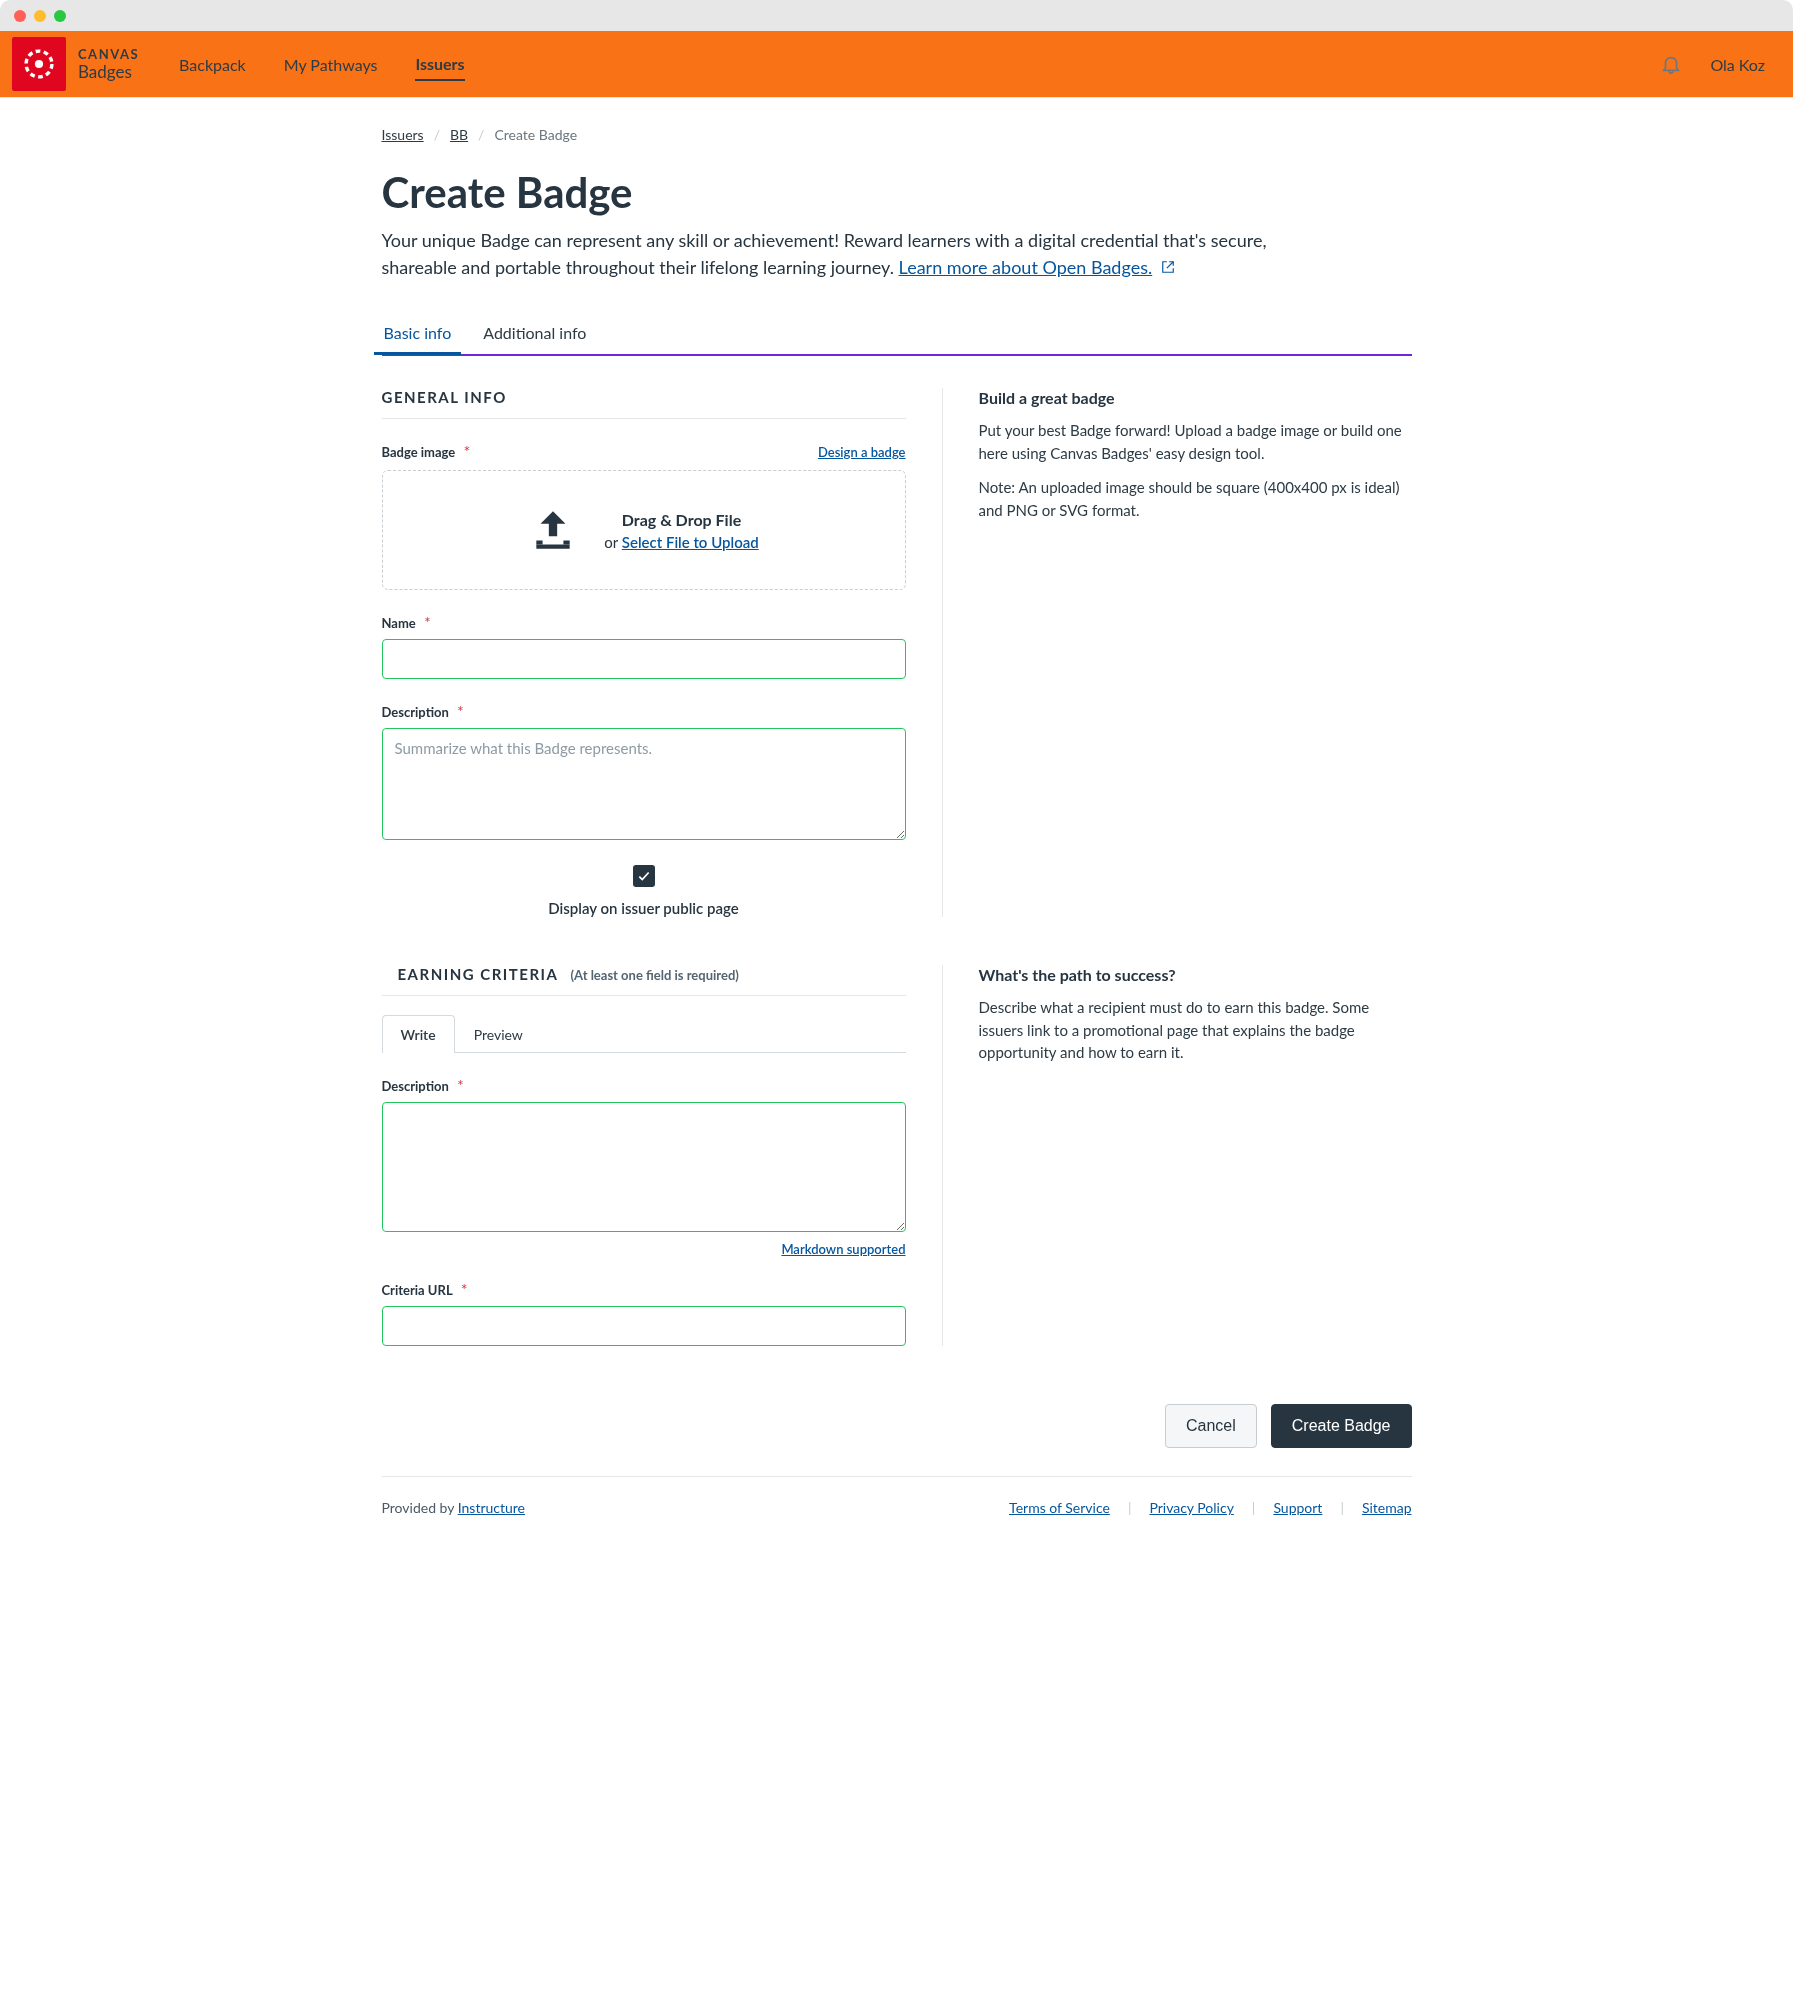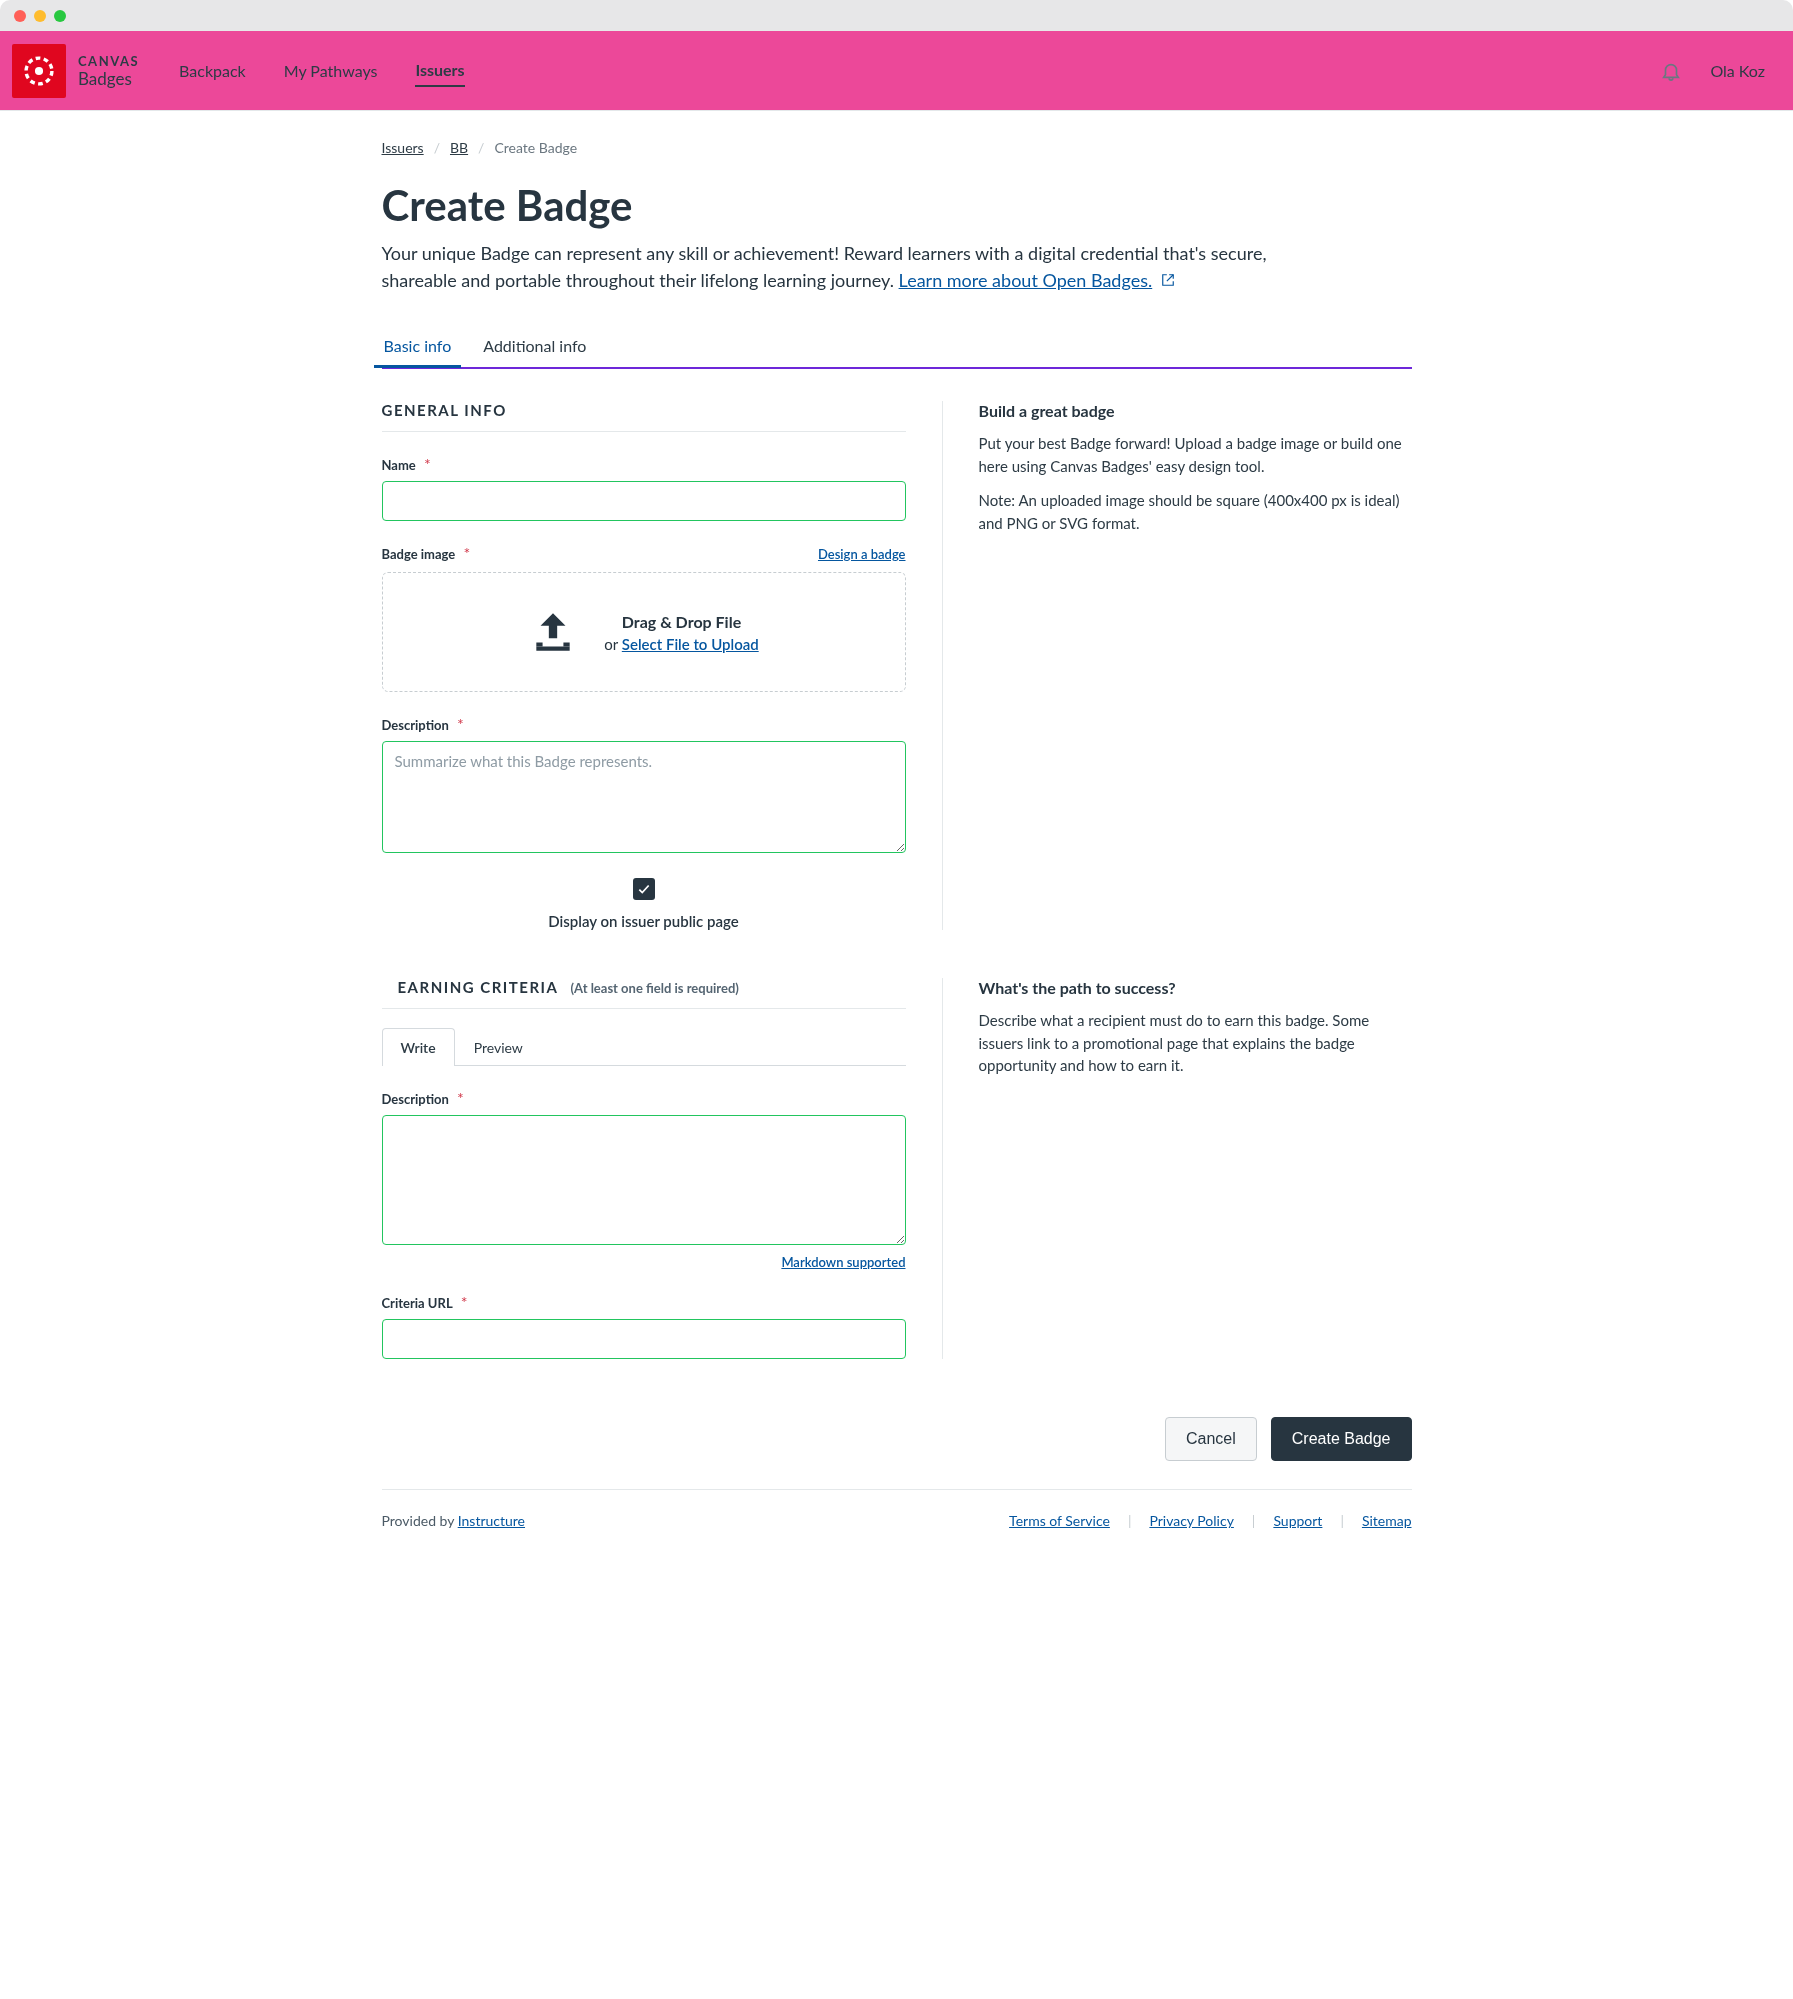--- a/index.html
+++ b/index.html
@@ -17,23 +17,23 @@
     gap: 8px;
     border-top-left-radius: 10px;
     border-top-right-radius: 10px;
   }
   .traffic-dot { width: 12px; height: 12px; border-radius: 50%; }
   .dot-red { background: #ff5f57; }
   .dot-yellow { background: #febc2e; }
   .dot-green { background: #28c840; }
 
   .topbar {
-    height: 80px;
+    height: 67px;
     border-bottom: 1px solid #e4e8ea;
-    background: #ec4899;
+    background: #f97316;
     display: flex;
     align-items: stretch;
   }
   .logo-block { display: flex; align-items: center; }
   .logo-sq {
     width: 54px; height: 54px;
     background: #e0061f;
     margin-left: 12px;
     margin-right: 12px;
     display: flex; align-items: center; justify-content: center;
@@ -220,50 +220,50 @@
   </div>
 
   <div class="two-col">
     <div class="col-left">
       <div class="section-title">General Info</div>
       <hr class="section-hr">
 
       <div class="field">
         <div class="field-header">
           <span>
-            <span class="label">Name</span>
-            <span class="req">*</span>
-          </span>
-        </div>
-        <input type="text" value="" style="">
-      </div>
-
-      <div class="field">
-        <div class="field-header">
-          <span>
             <span class="label">Badge image</span>
             <span class="req">*</span>
           </span>
           <a class="side-link">Design a badge</a>
         </div>
         <div class="drop-zone">
           <span class="upload-icon">
             <svg viewBox="0 0 24 24" fill="currentColor">
                 <path d="M12 3l6 6h-4v6h-4V9H6l6-6z"></path>
                 <path d="M4 19h16v2H4z"></path>
                 <path d="M4 17h3v2H4zM17 17h3v2h-3z"></path>
               </svg>
           </span>
           <div class="drop-text">
             <div class="line1">Drag &amp; Drop File</div>
             <div class="line2">
               <span>or </span><a>Select File to Upload</a>
             </div>
           </div>
         </div>
+      </div>
+
+      <div class="field">
+        <div class="field-header">
+          <span>
+            <span class="label">Name</span>
+            <span class="req">*</span>
+          </span>
+        </div>
+        <input type="text" value="" style="">
       </div>
 
       <div class="field">
         <div class="field-header">
           <span>
             <span class="label">Description</span>
             <span class="req">*</span>
           </span>
         </div>
         <textarea rows="5" placeholder="Summarize what this Badge represents." style=""></textarea>

